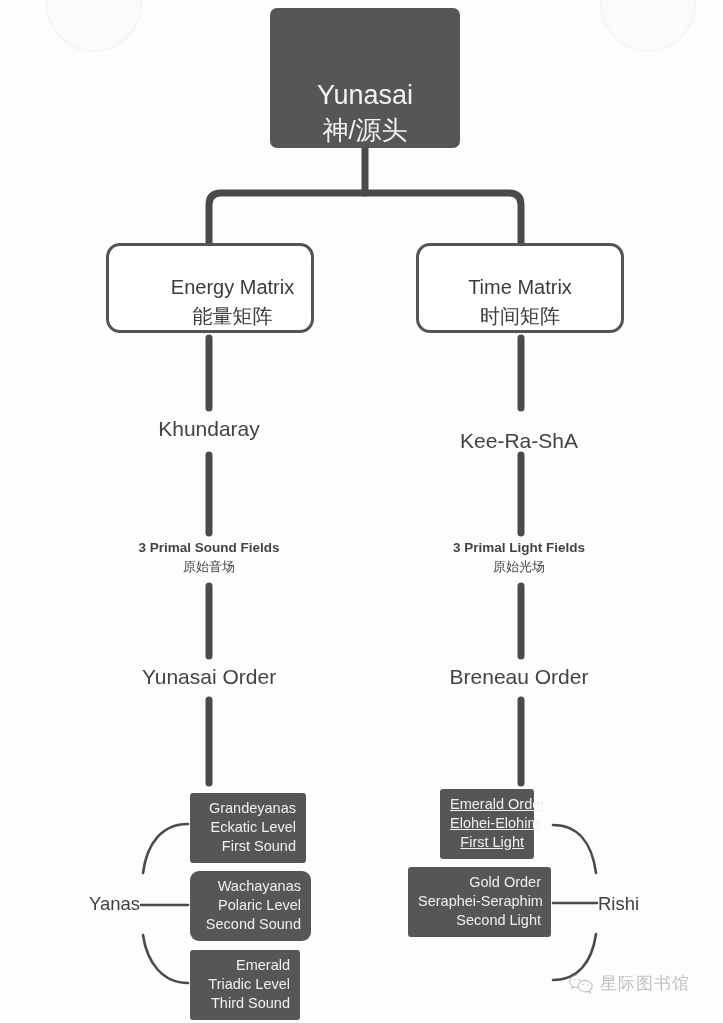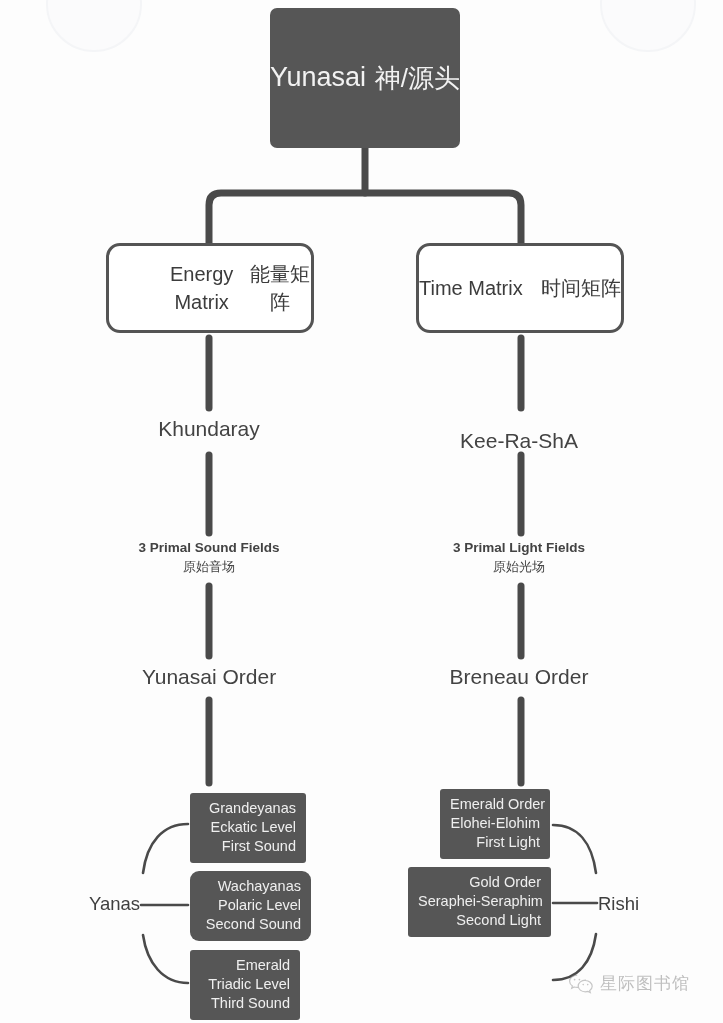--- a/index.html
+++ b/index.html
@@ -19,23 +19,23 @@
   #wires {
     position: absolute; left: 0; top: 0;
     width: 723px; height: 1023px;
     pointer-events: none;
   }
 
   
   .node {
     position: absolute;
     display: flex;
-    flex-direction: row;
+    flex-direction: column;
     align-items: center;
-    justify-content: space-between;
+    justify-content: flex-end;
     text-align: center;
   }
 
   .box-dark {
     background: #565656;
     color: #f2f2f2;
     border-radius: 7px;
   }
 
   .box-light {
@@ -95,21 +95,21 @@
     text-align: right;
     white-space: nowrap;
   }
 
   
   #leaf-grandeyanas { left: 190px; top: 793px; width: 116px; }
   #leaf-wachayanas  { left: 190px; top: 871px; width: 121px; border-radius: 9px; }
   #leaf-ramyanas    { left: 190px; top: 950px; width: 110px; }
 
   
-  #leaf-emerald  { left: 440px; top: 789px; width: 110px; }
+  #leaf-emerald  { left: 440px; top: 789px; width: 94px; text-decoration: underline; }
   #leaf-gold     { left: 408px; top: 867px; width: 143px; }
   #leaf-amethyst { left: 428px; top: 947px; width: 123px; }
 
   
   .group-label {
     position: absolute;
     font-size: 18.5px;
     color: #3f3f3f;
     white-space: nowrap;
   }

